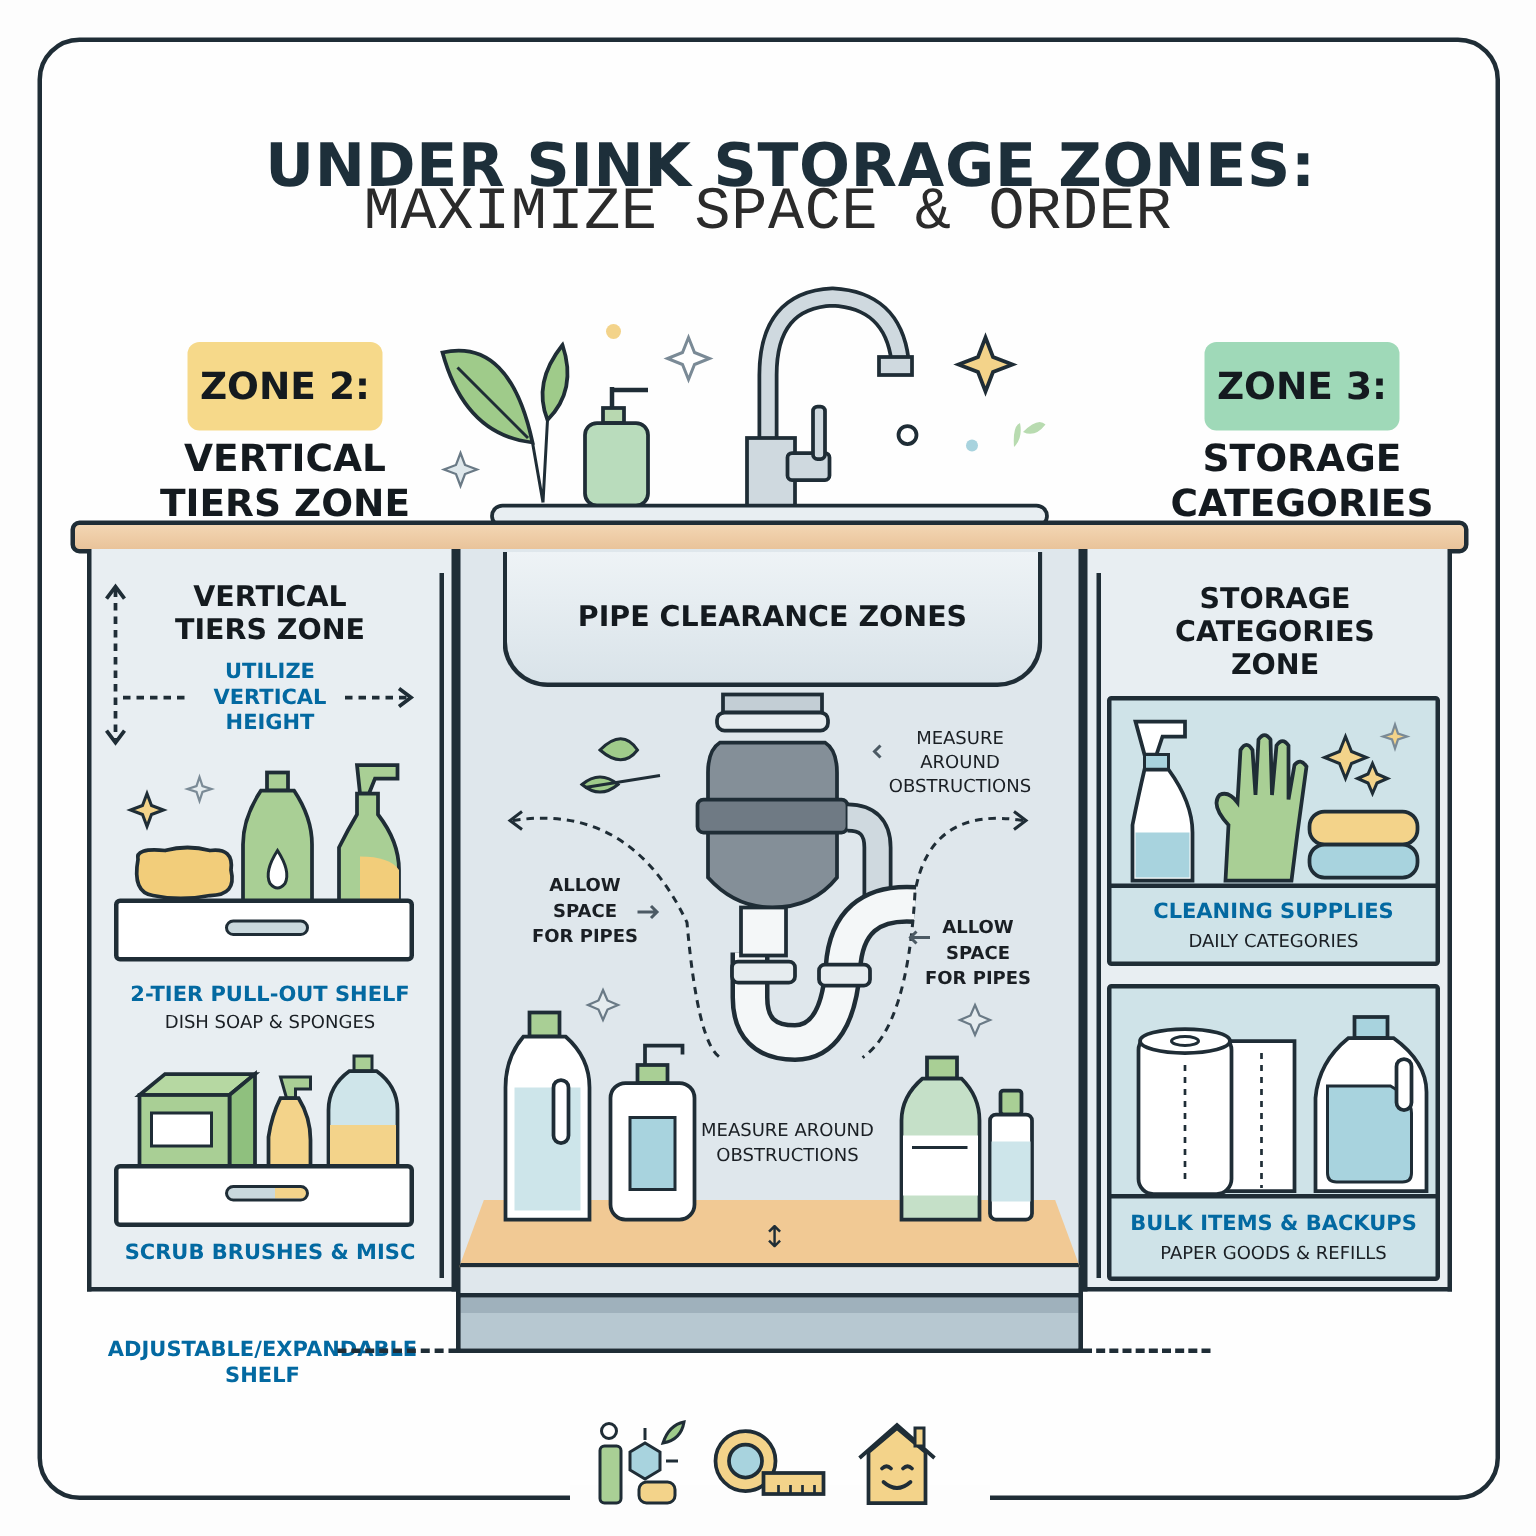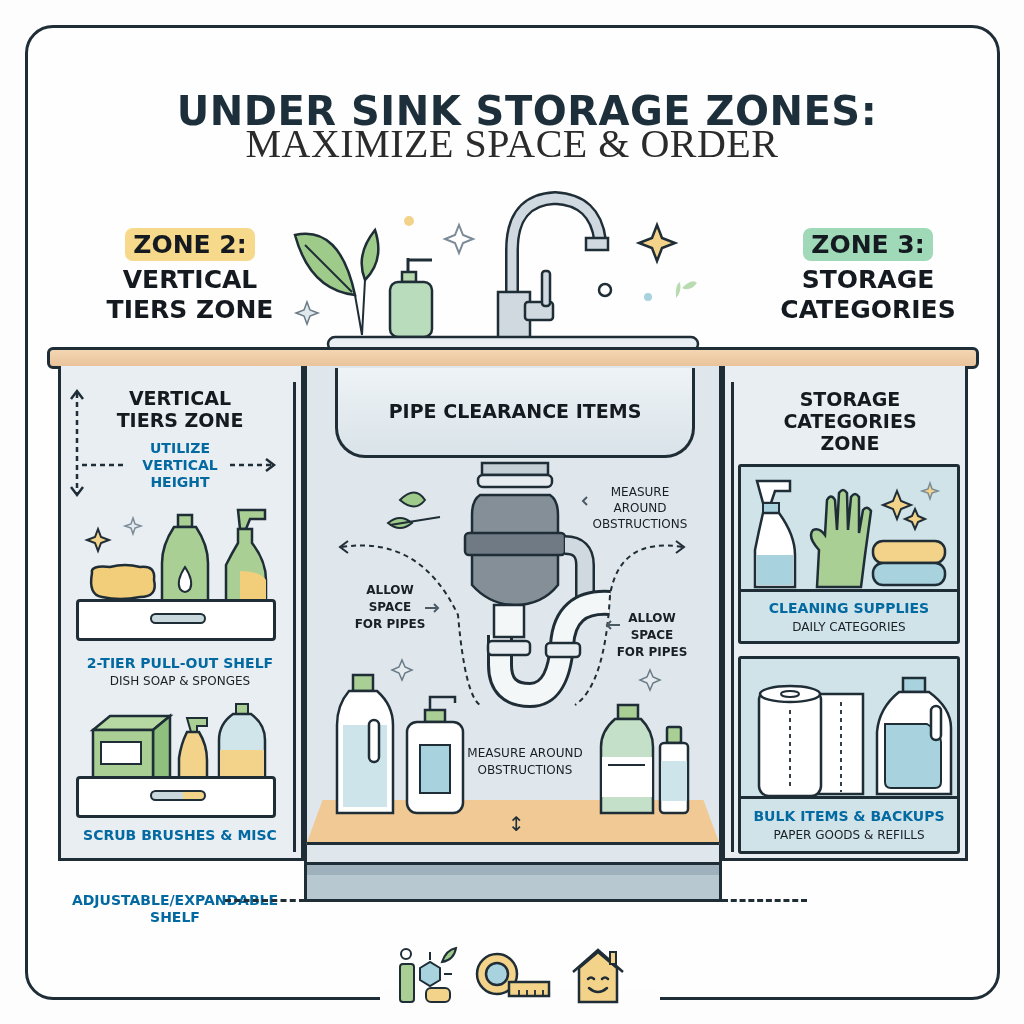--- a/index.html
+++ b/index.html
@@ -1,23 +1,23 @@
 <!DOCTYPE html>
 <html><head>
 <meta charset="utf-8">
 <style>
   * { box-sizing: border-box; margin: 0; padding: 0; }
   html, body { width: 1024px; height: 1024px; background: #fdfdfd; overflow: hidden; }
   body { font-family: "DejaVu Sans", "Liberation Sans", sans-serif; color: #1b2a33; position: relative; }
   .frame { position: absolute; left: 25px; top: 25px; width: 975px; height: 975px; border: 3px solid #1f2d36; border-radius: 28px; background: #fefefe; }
   .frame-gap { position: absolute; left: 380px; top: 990px; width: 280px; height: 16px; background: #fdfdfd; }
   .title1 { position: absolute; left: 0; top: 88px; width: 1024px; text-align: center; font-size: 40px; font-weight: bold; color: #1d2f3a; letter-spacing: 0.5px; padding-left: 30px; }
-  .title2 { position: absolute; left: 0; top: 120px; width: 1024px; text-align: center; font-size: 40px; color: #2b2b2b; letter-spacing: 0.5px; font-family: Liberation Serif, serif; }
+  .title2 { position: absolute; left: 0; top: 120px; width: 1024px; text-align: center; font-size: 40px; color: #2b2b2b; letter-spacing: 0.5px; font-family: Liberation Mono, monospace; }
   .zone-head { position: absolute; text-align: center; font-weight: bold; color: #141a1f; }
-  .zone-badge { display: inline-block; padding: 2px 8px; border-radius: 8px; font-size: 25px; }
+  .zone-badge { display: inline-block; padding: 15px 8px; border-radius: 8px; font-size: 25px; }
   .zone-sub { font-size: 25px; line-height: 30px; }
   .abs { position: absolute; }
   .countertop { position: absolute; left: 47px; top: 347px; width: 932px; height: 22px; background: linear-gradient(#f3d6b3, #e9c39a); border: 3px solid #1f2d36; border-radius: 6px; }
   .cab-left { position: absolute; left: 58px; top: 366px; width: 246px; height: 495px; background: #e8eef2; border: 3px solid #1f2d36; border-top: none; }
   .cab-right { position: absolute; left: 722px; top: 366px; width: 246px; height: 495px; background: #e8eef2; border: 3px solid #1f2d36; border-top: none; }
   .cab-center { position: absolute; left: 304px; top: 366px; width: 418px; height: 535px; background: #dfe7ec; border-left: 3px solid #1f2d36; border-right: 3px solid #1f2d36; }
   .label-sm { position: absolute; text-align: center; font-weight: bold; font-size: 14px; color: #0369a1; line-height: 17px; }
   .label-xs { position: absolute; text-align: center; font-size: 12px; color: #1a1f24; }
   .label-hd { position: absolute; text-align: center; font-weight: bold; font-size: 19px; color: #141a1f; line-height: 22px; }
   .shelf-tray { position: absolute; background: #fff; border: 3px solid #1f2d36; border-radius: 4px; }
@@ -148,21 +148,21 @@
   <div>ADJUSTABLE/EXPANDABLE</div>
   <div>SHELF</div>
 </div>
 
 <div class="cab-center"></div>
 <div class="abs" style="left:304px; top:862px; width:418px; height:40px; background:linear-gradient(#9fb1bc 0 30%, #b7c8d1 30%); border:3px solid #1f2d36;"></div>
 <div class="abs" style="left:225px; top:899px; width:80px; border-top:3px dashed #1f2d36;"></div>
 <div class="abs" style="left:722px; top:899px; width:85px; border-top:3px dashed #1f2d36;"></div>
 
 <div class="abs" style="left:335px; top:368px; width:360px; height:90px; background:linear-gradient(#eef3f6,#d9e3e9); border:3px solid #1f2d36; border-top:none; border-radius:0 0 30px 30px;"></div>
-<div class="label-hd" style="left:335px; top:400px; width:360px;">PIPE CLEARANCE ITEMS</div>
+<div class="label-hd" style="left:335px; top:400px; width:360px;">PIPE CLEARANCE ZONES</div>
 
 <svg class="abs" style="left:320px; top:455px;" width="390" height="270" viewBox="0 0 390 270">
   <path d="M80 45 Q95 30 105 45 Q95 58 80 45 Z M68 68 Q80 58 92 68 Q80 78 68 68 Z" fill="#9fcb8a" stroke="#1f2d36" stroke-width="2"></path>
   <path d="M70 70 L120 62" stroke="#1f2d36" stroke-width="2"></path>
   <g>
     <rect x="162" y="8" width="66" height="12" fill="#c3ced5" stroke="#1f2d36" stroke-width="2.5"></rect>
     <rect x="158" y="20" width="74" height="12" rx="5" fill="#e6ecef" stroke="#1f2d36" stroke-width="2.5"></rect>
     <path d="M160 40 Q152 45 152 60 L152 130 Q170 150 195 150 Q222 150 238 130 L238 60 Q238 45 230 40 Z" fill="#848f98" stroke="#1f2d36" stroke-width="2.5"></path>
     <rect x="145" y="78" width="100" height="22" rx="4" fill="#6f7a84" stroke="#1f2d36" stroke-width="2.5"></rect>
   </g>

